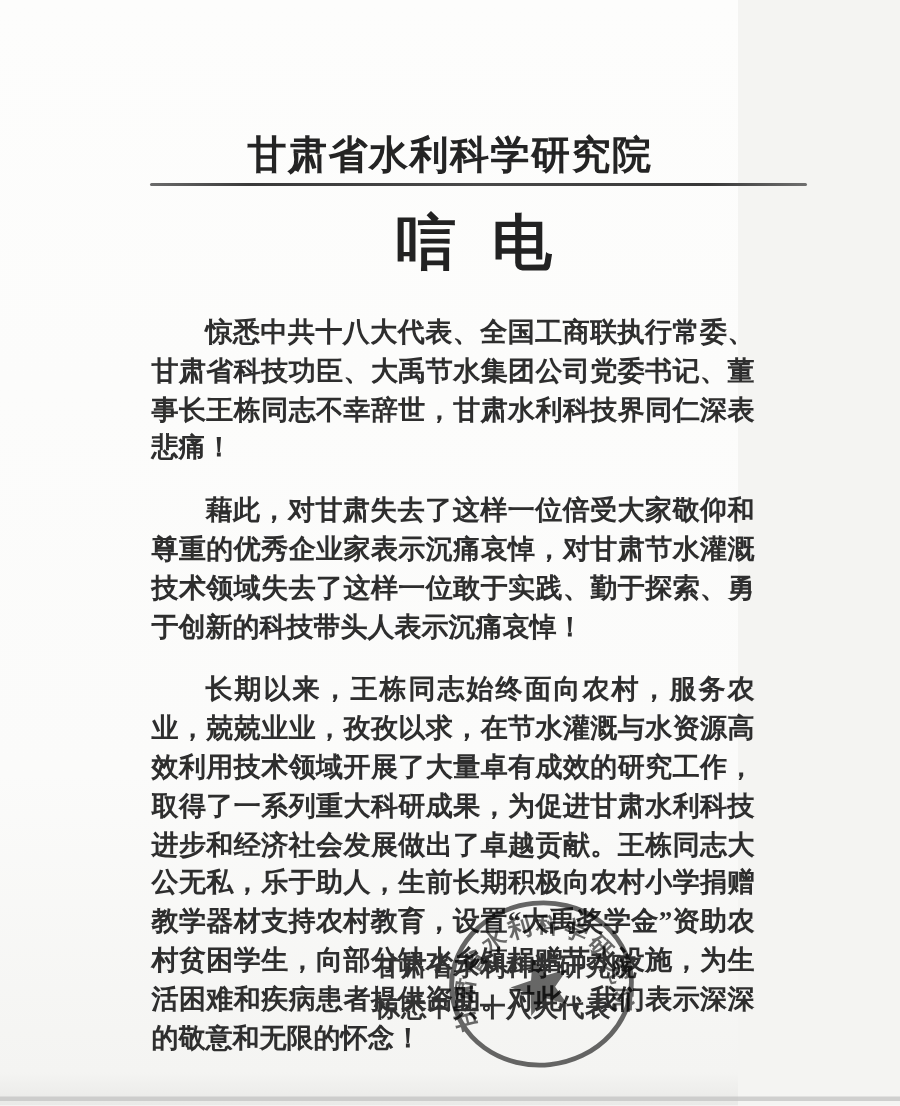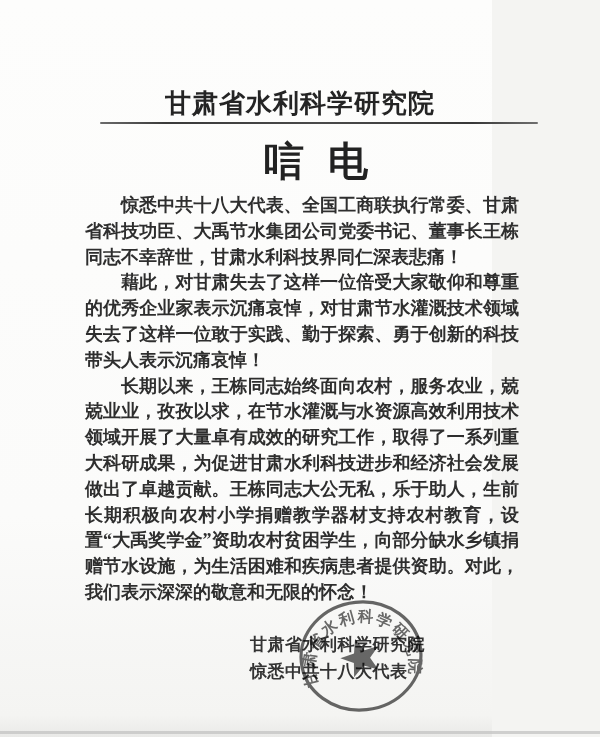--- a/index.html
+++ b/index.html
@@ -55,21 +55,21 @@
     left: 85px;
     width: 434px;
     font-size: 18px;
     line-height: 25.8px;
     font-weight: 600;
     text-align: justify;
     color: #2e2e2e;
   }
   .body-text p {
     text-indent: 2em;
-    margin: 0;
+    margin: 16px;
   }
   .signature {
     position: absolute;
     top: 631px;
     left: 250px;
     font-size: 17px;
     line-height: 27px;
     font-weight: 600;
     letter-spacing: 0.5px;
     color: #333333;

